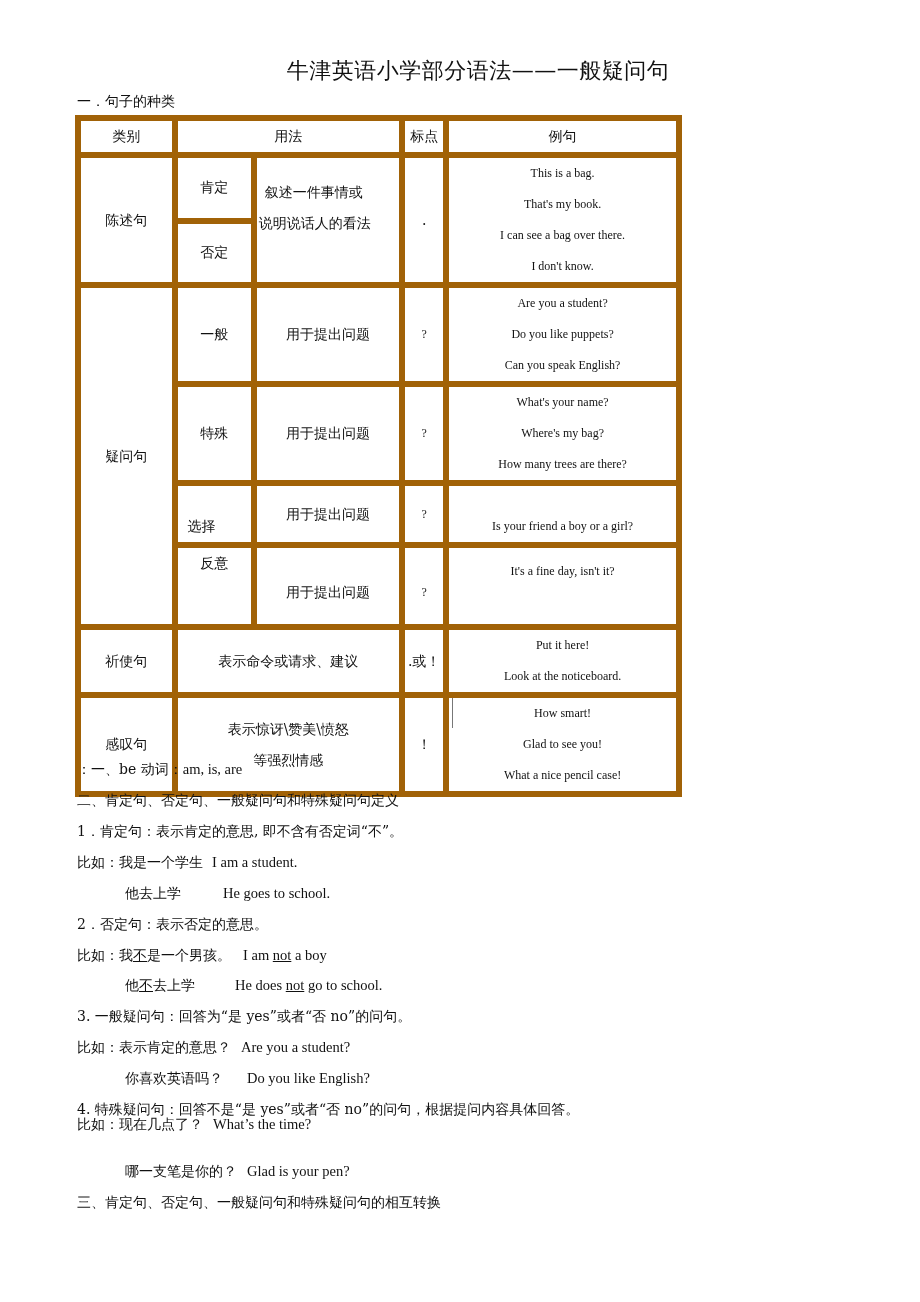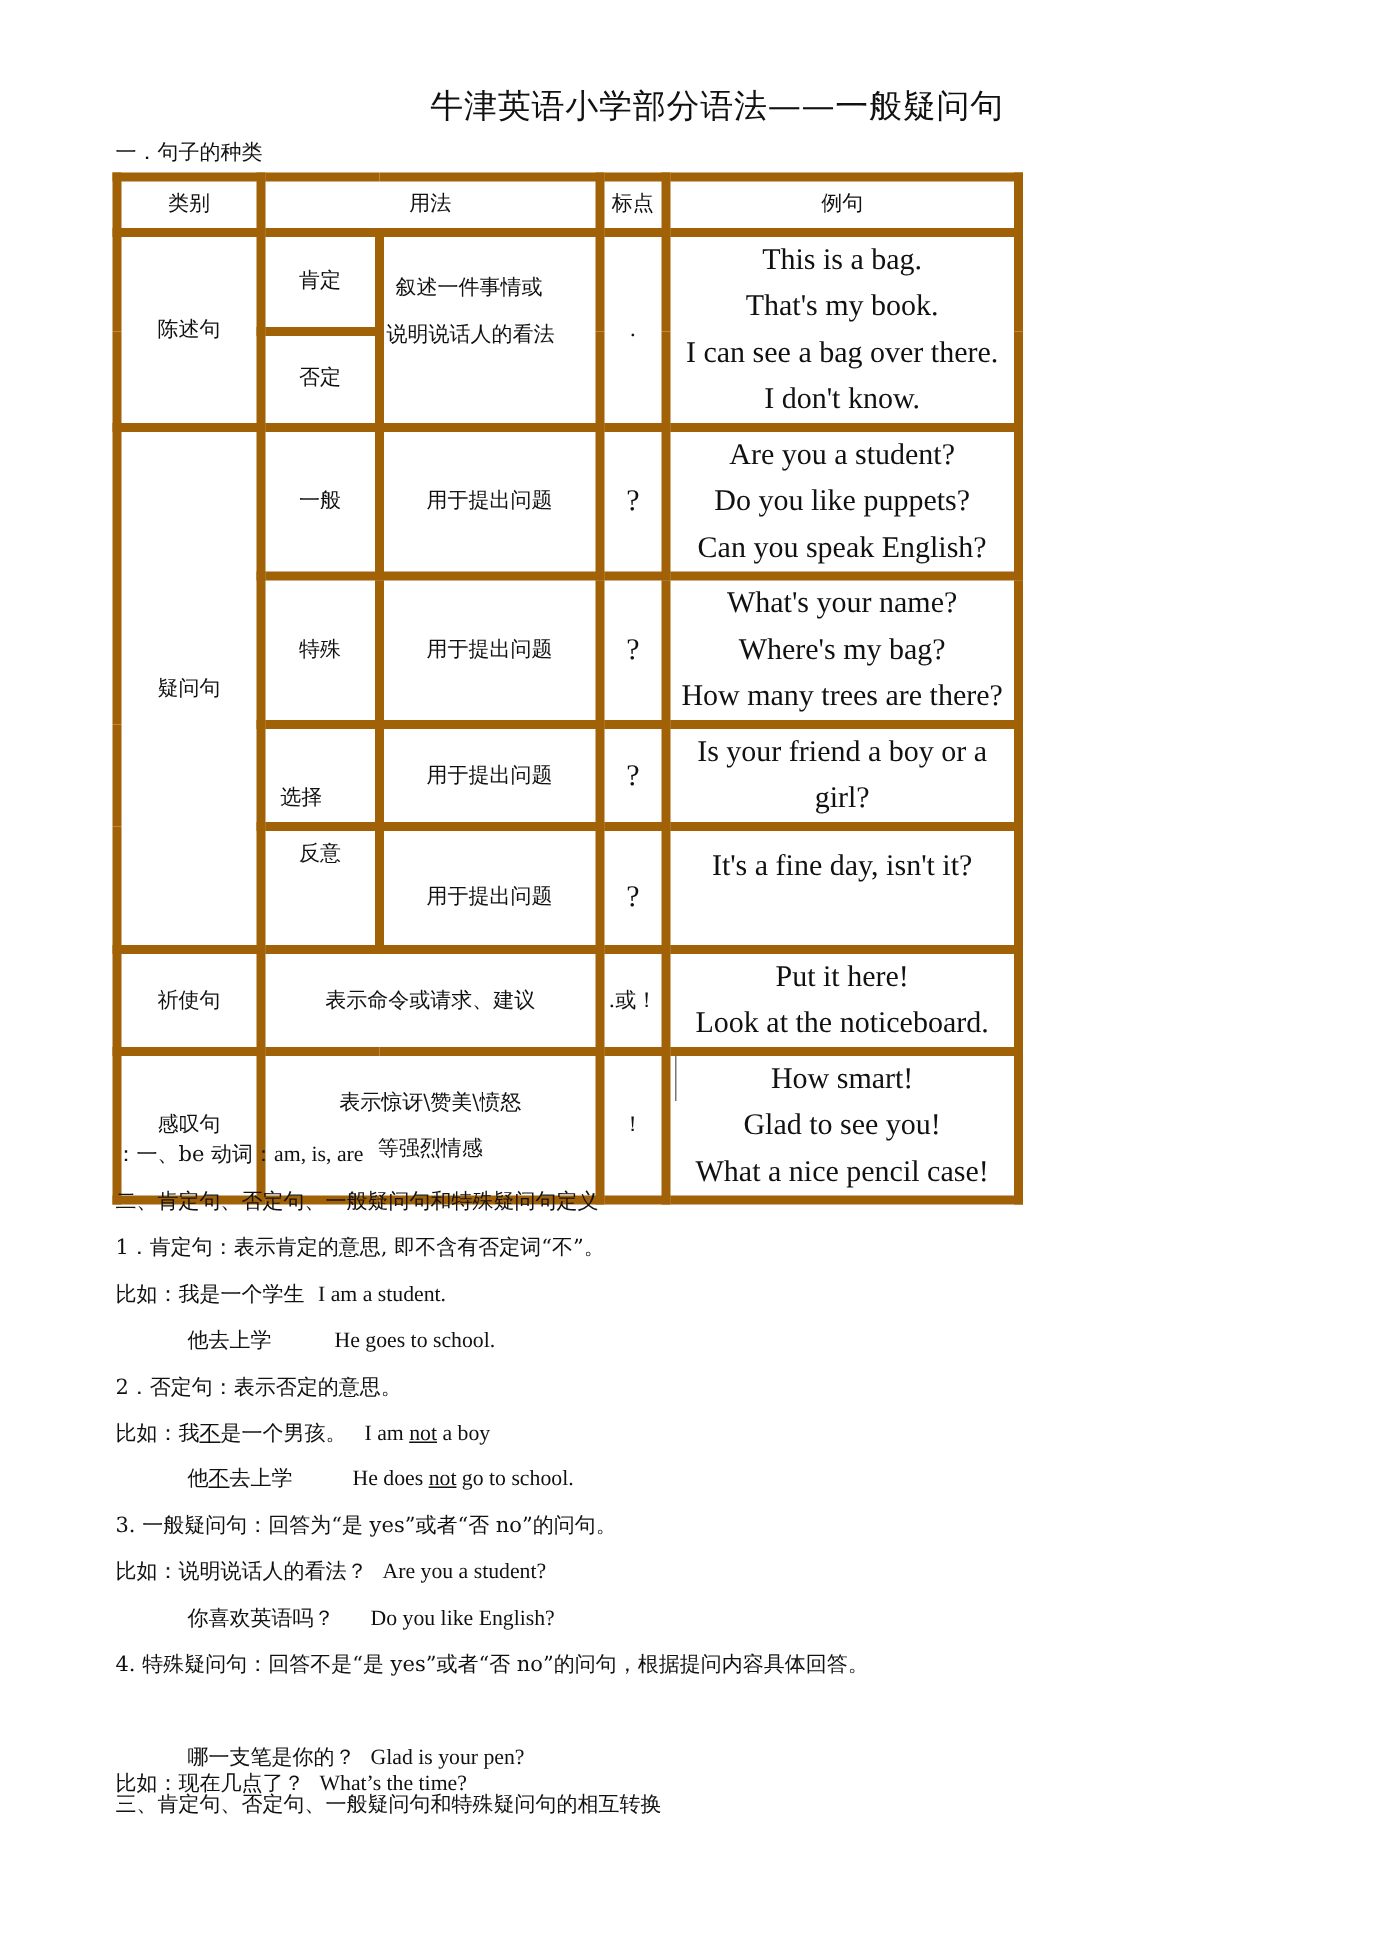--- a/index.html
+++ b/index.html
@@ -5,21 +5,21 @@
   html, body { margin: 0; padding: 0; background: #ffffff; }
   body { width: 920px; height: 1302px; position: relative; overflow: hidden;
          font-family: "DejaVu Serif", "Liberation Serif", serif; color: #111; }
   .title { position: absolute; left: 0; width: 920px; top: 56px; text-align: center;
            font-size: 22px; letter-spacing: 0.5px; padding-left: 36px; box-sizing: border-box; }
   .section-head { position: absolute; left: 77px; top: 93px; font-size: 14px; font-family: Liberation Mono, monospace; }
   table.grammar { position: absolute; left: 75px; top: 115px; border-collapse: collapse;
                   width: 607px; font-size: 14px; }
   table.grammar td { border: 6px solid #a16207; text-align: center; vertical-align: middle;
                      padding: 0; line-height: 31px; }
-  table.grammar td.en { font-family: "Liberation Serif", serif; font-size: 20px; }
+  table.grammar td.en { font-family: "Liberation Serif", serif; font-size: 12px; }
   .c-cat { width: 98px; }
   .c-sub { width: 68px; }
   .c-use { width: 152px; }
   .c-punc { width: 39px; }
   .c-ex { width: 243px; }
   .ex-line { display: block; }
   .use-left { text-align: left !important; padding-left: 2px !important; line-height: 31px; }
   .sub-bottom { vertical-align: bottom !important; text-align: left !important; padding-left: 10px !important; }
   .sub-top { vertical-align: top !important; }
   .ex-bottom { vertical-align: bottom !important; }
@@ -143,23 +143,23 @@
 <div class="body-text indent" style="top:885px"><span>他去上学</span><span class="gap" style="width:42px"></span><span class="en">He goes to school.</span></div>
 
 <div class="body-text" style="top:916px">2．否定句：表示否定的意思。</div>
 
 <div class="body-text" style="top:947px"><span>比如：</span><span>我</span><span class="u">不</span><span>是一个男孩。</span><span class="gap" style="width:12px"></span><span class="en">I am </span><span class="en u">not</span><span class="en"> a boy</span></div>
 
 <div class="body-text indent" style="top:977px"><span>他</span><span class="u">不</span><span>去上学</span><span class="gap" style="width:40px"></span><span class="en">He does </span><span class="en u">not</span><span class="en"> go to school.</span></div>
 
 <div class="body-text" style="top:1008px">3. 一般疑问句：回答为“是 yes”或者“否 no”的问句。</div>
 
-<div class="body-text" style="top:1039px"><span>比如：</span><span>说明说话人的看法？</span><span class="gap" style="width:10px"></span><span class="en">Are you a student?</span></div>
+<div class="body-text" style="top:1039px"><span>比如：</span><span>表示肯定的意思？</span><span class="gap" style="width:10px"></span><span class="en">Are you a student?</span></div>
 
 <div class="body-text indent" style="top:1070px"><span>你喜欢英语吗？</span><span class="gap" style="width:24px"></span><span class="en">Do you like English?</span></div>
 
 <div class="body-text" style="top:1101px">4. 特殊疑问句：回答不是“是 yes”或者“否 no”的问句，根据提问内容具体回答。</div>
 
-<div class="body-text" style="top:1180px"><span>比如：</span><span>现在几点了？</span><span class="gap" style="width:10px"></span><span class="en">What’s the time?</span></div>
+<div class="body-text" style="top:1116px"><span>比如：</span><span>现在几点了？</span><span class="gap" style="width:10px"></span><span class="en">What’s the time?</span></div>
 
 <div class="body-text indent" style="top:1163px"><span>哪一支笔是你的？</span><span class="gap" style="width:10px"></span><span class="en">Glad is your pen?</span></div>
 
 <div class="body-text" style="top:1194px">三、肯定句、否定句、一般疑问句和特殊疑问句的相互转换</div>
 
 </body></html>

